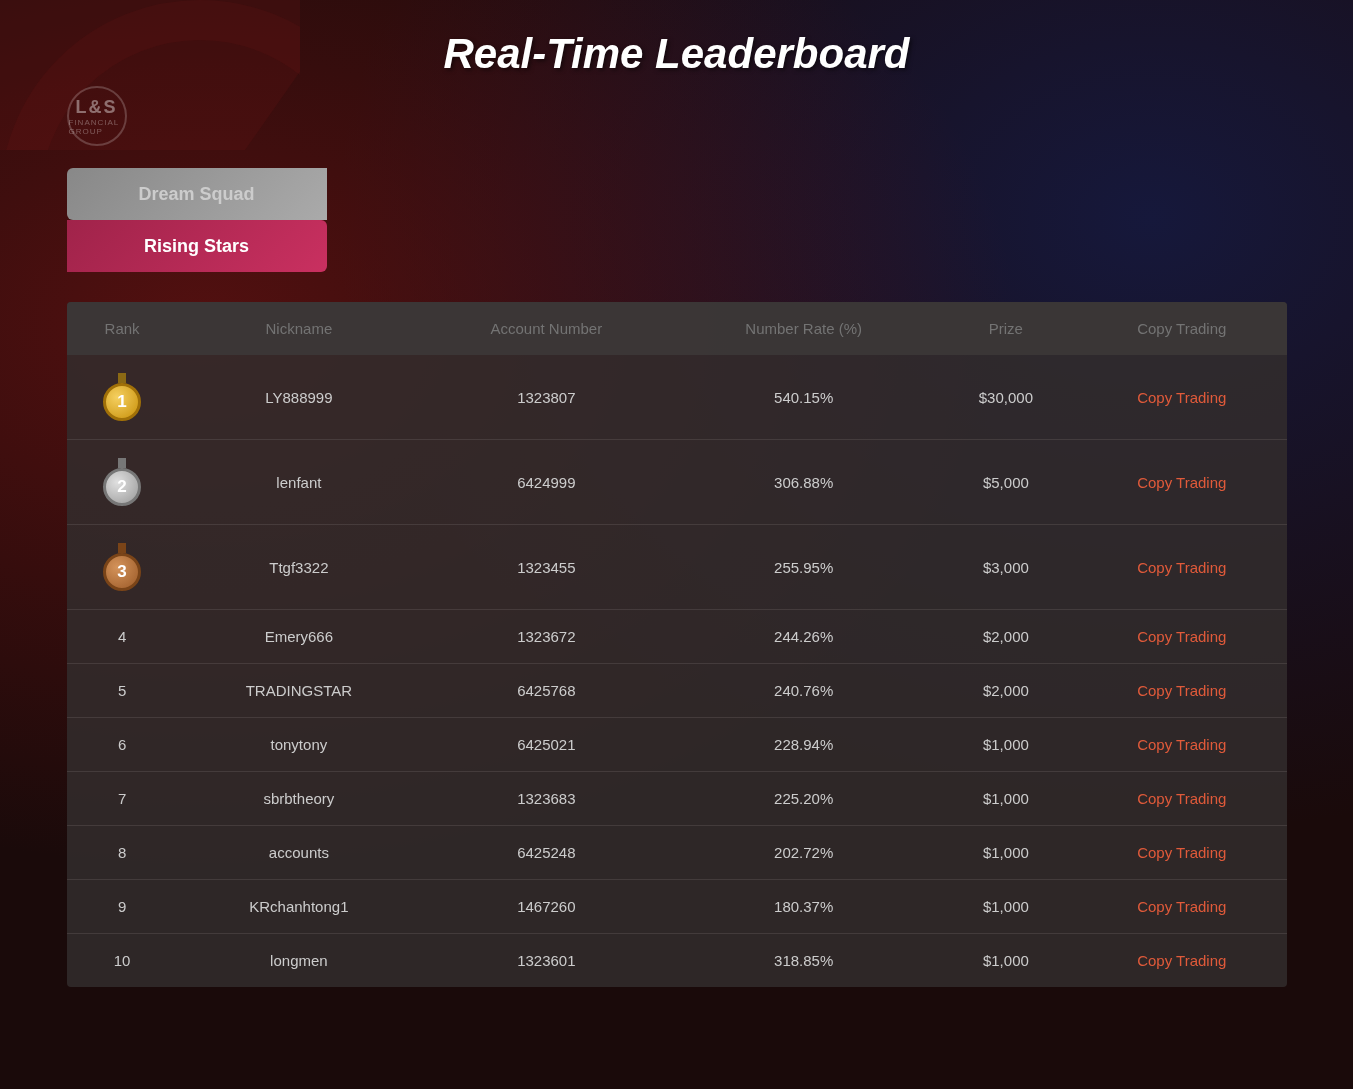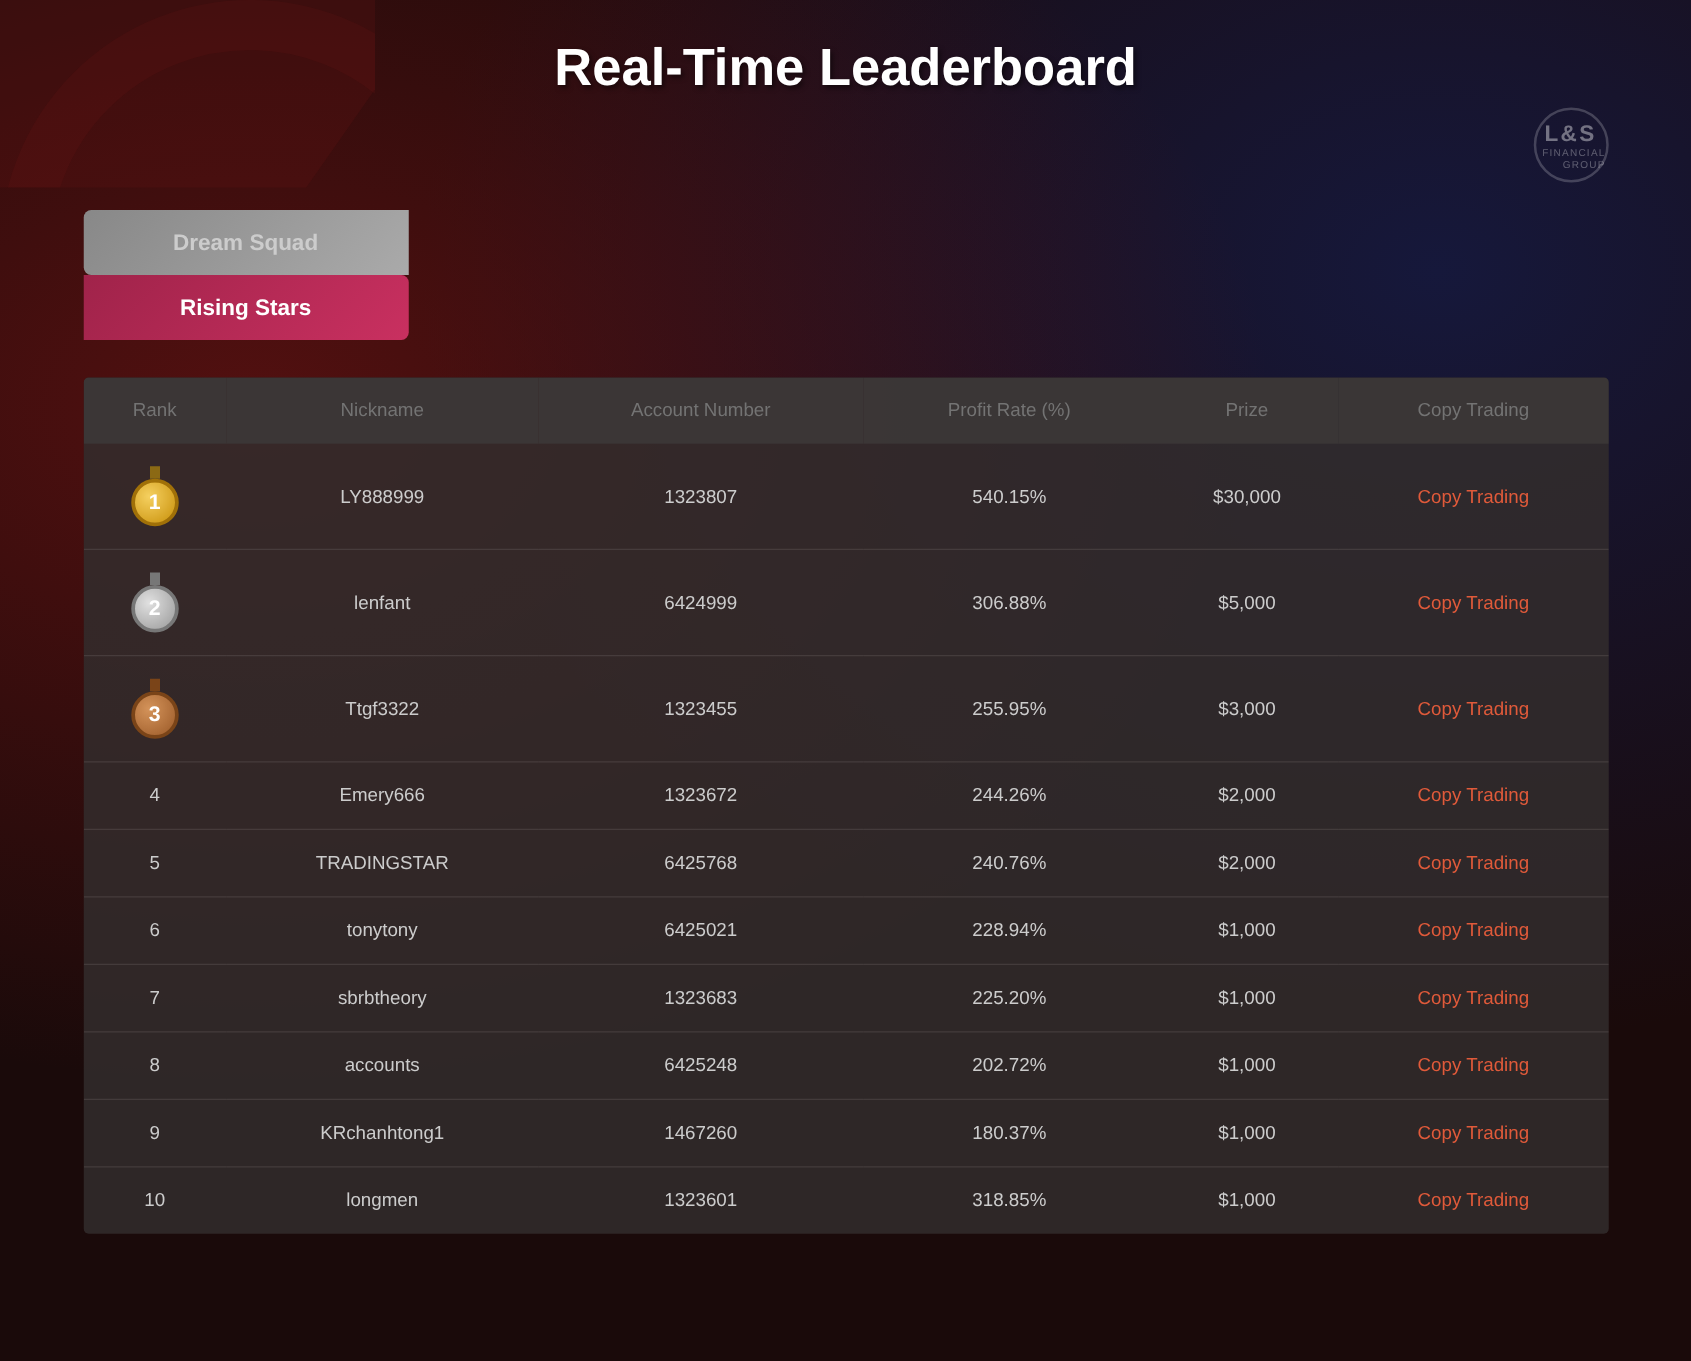--- a/index.html
+++ b/index.html
@@ -39,24 +39,25 @@
       padding: 30px 0 40px;
     }
 
     .page-title {
       text-align: center;
       color: #fff;
       font-size: 42px;
       font-weight: 900;
       margin-bottom: 8px;
       text-shadow: 2px 2px 4px rgba(0,0,0,0.5);
+      font-style: italic;
     }
 
     .logo-area {
-      text-align: right;
+      text-align: left;
       margin-bottom: 18px;
       color: rgba(255,255,255,0.3);
       font-size: 12px;
       letter-spacing: 2px;
     }
 
     .logo-circle {
       display: inline-flex;
       flex-direction: column;
       align-items: center;
@@ -252,21 +253,21 @@
     <button class="tab-btn tab-rising">Rising Stars</button>
   </div>
 
   <div class="table-wrapper">
     <table class="leaderboard-table">
       <thead>
         <tr>
           <th>Rank</th>
           <th>Nickname</th>
           <th>Account Number</th>
-          <th>Profit Rate (%)</th>
+          <th>Number Rate (%)</th>
           <th>Prize</th>
           <th>Copy Trading</th>
         </tr>
       </thead>
       <tbody id="table-body">
       <tr>
             <td class="rank-cell">
               <div class="medal medal-gold" style="display: flex; flex-direction: column; align-items: center; justify-content: center;">
                 <div class="medal-ribbon" style="background: rgb(139, 105, 20);"></div>
                 <div class="medal-circle" style="background: radial-gradient(circle at 35% 35%, rgb(245, 208, 96), rgb(200, 144, 10)); border: 3px solid rgb(160, 112, 8);">1</div>

